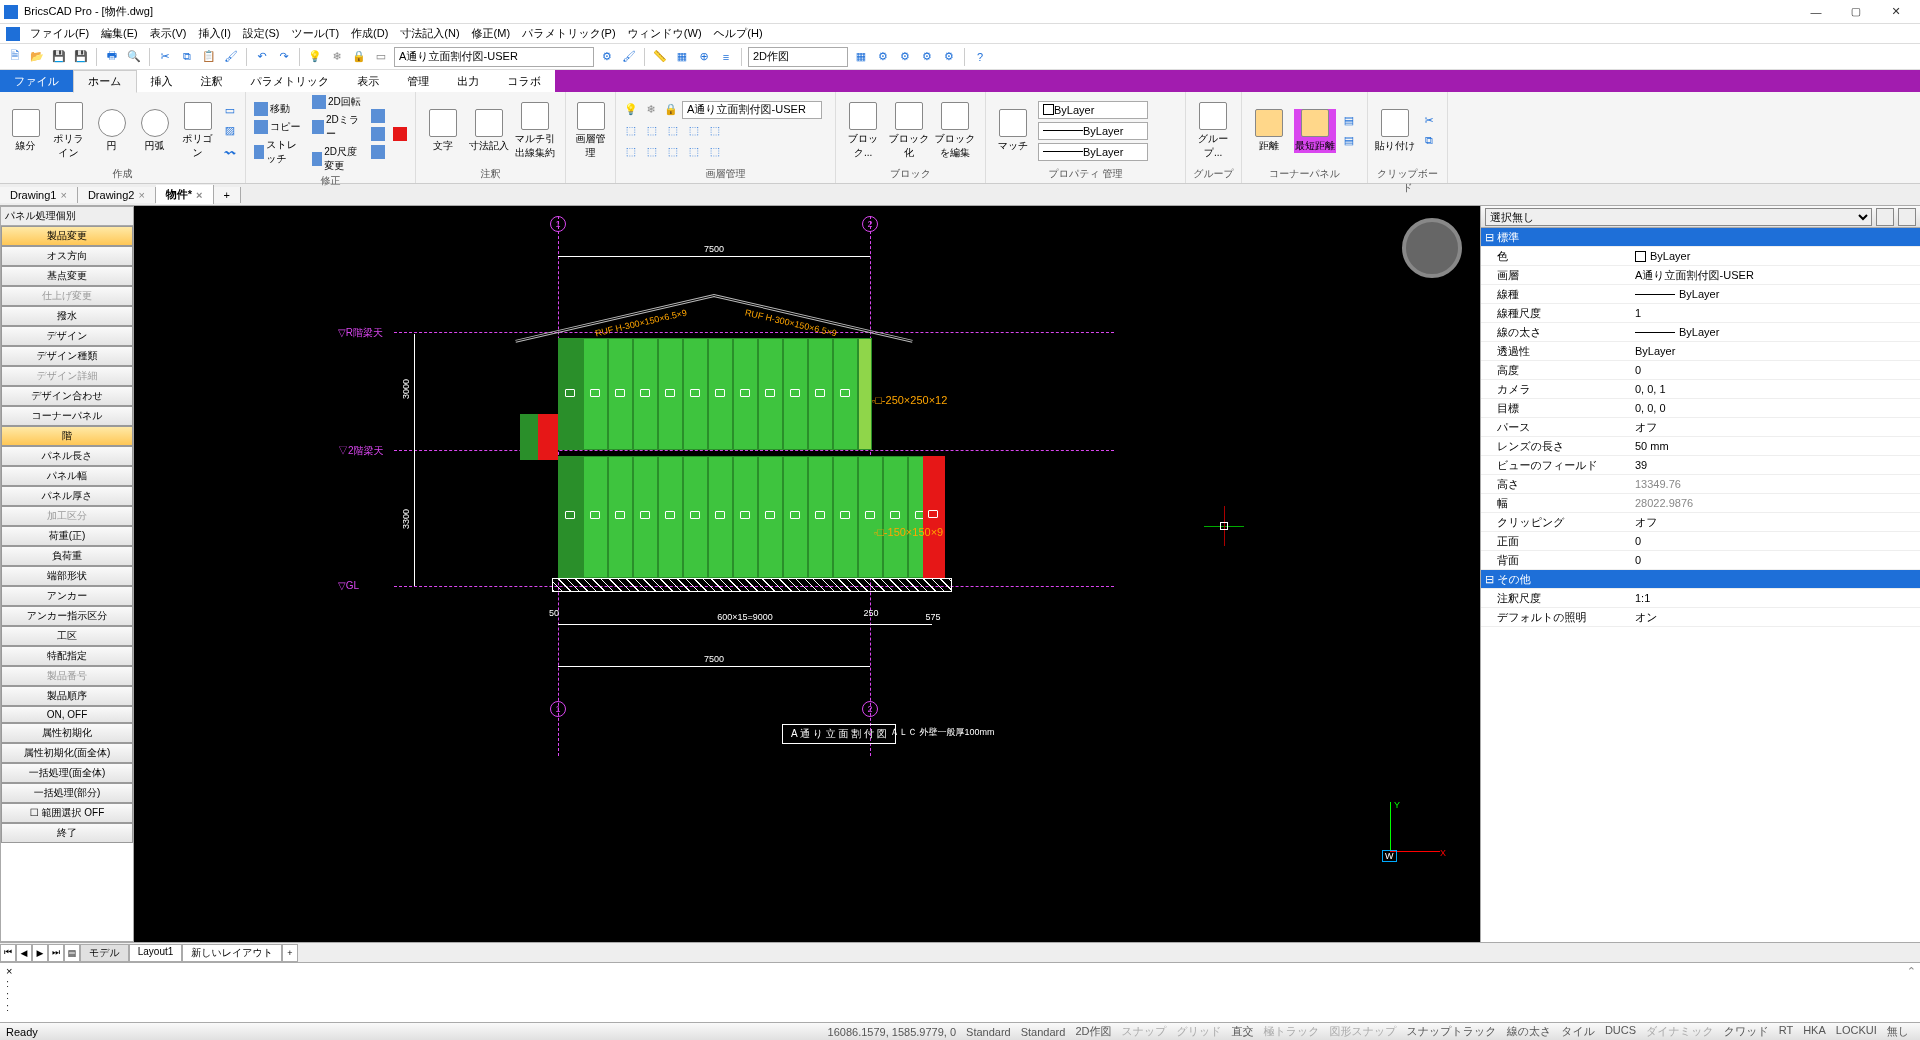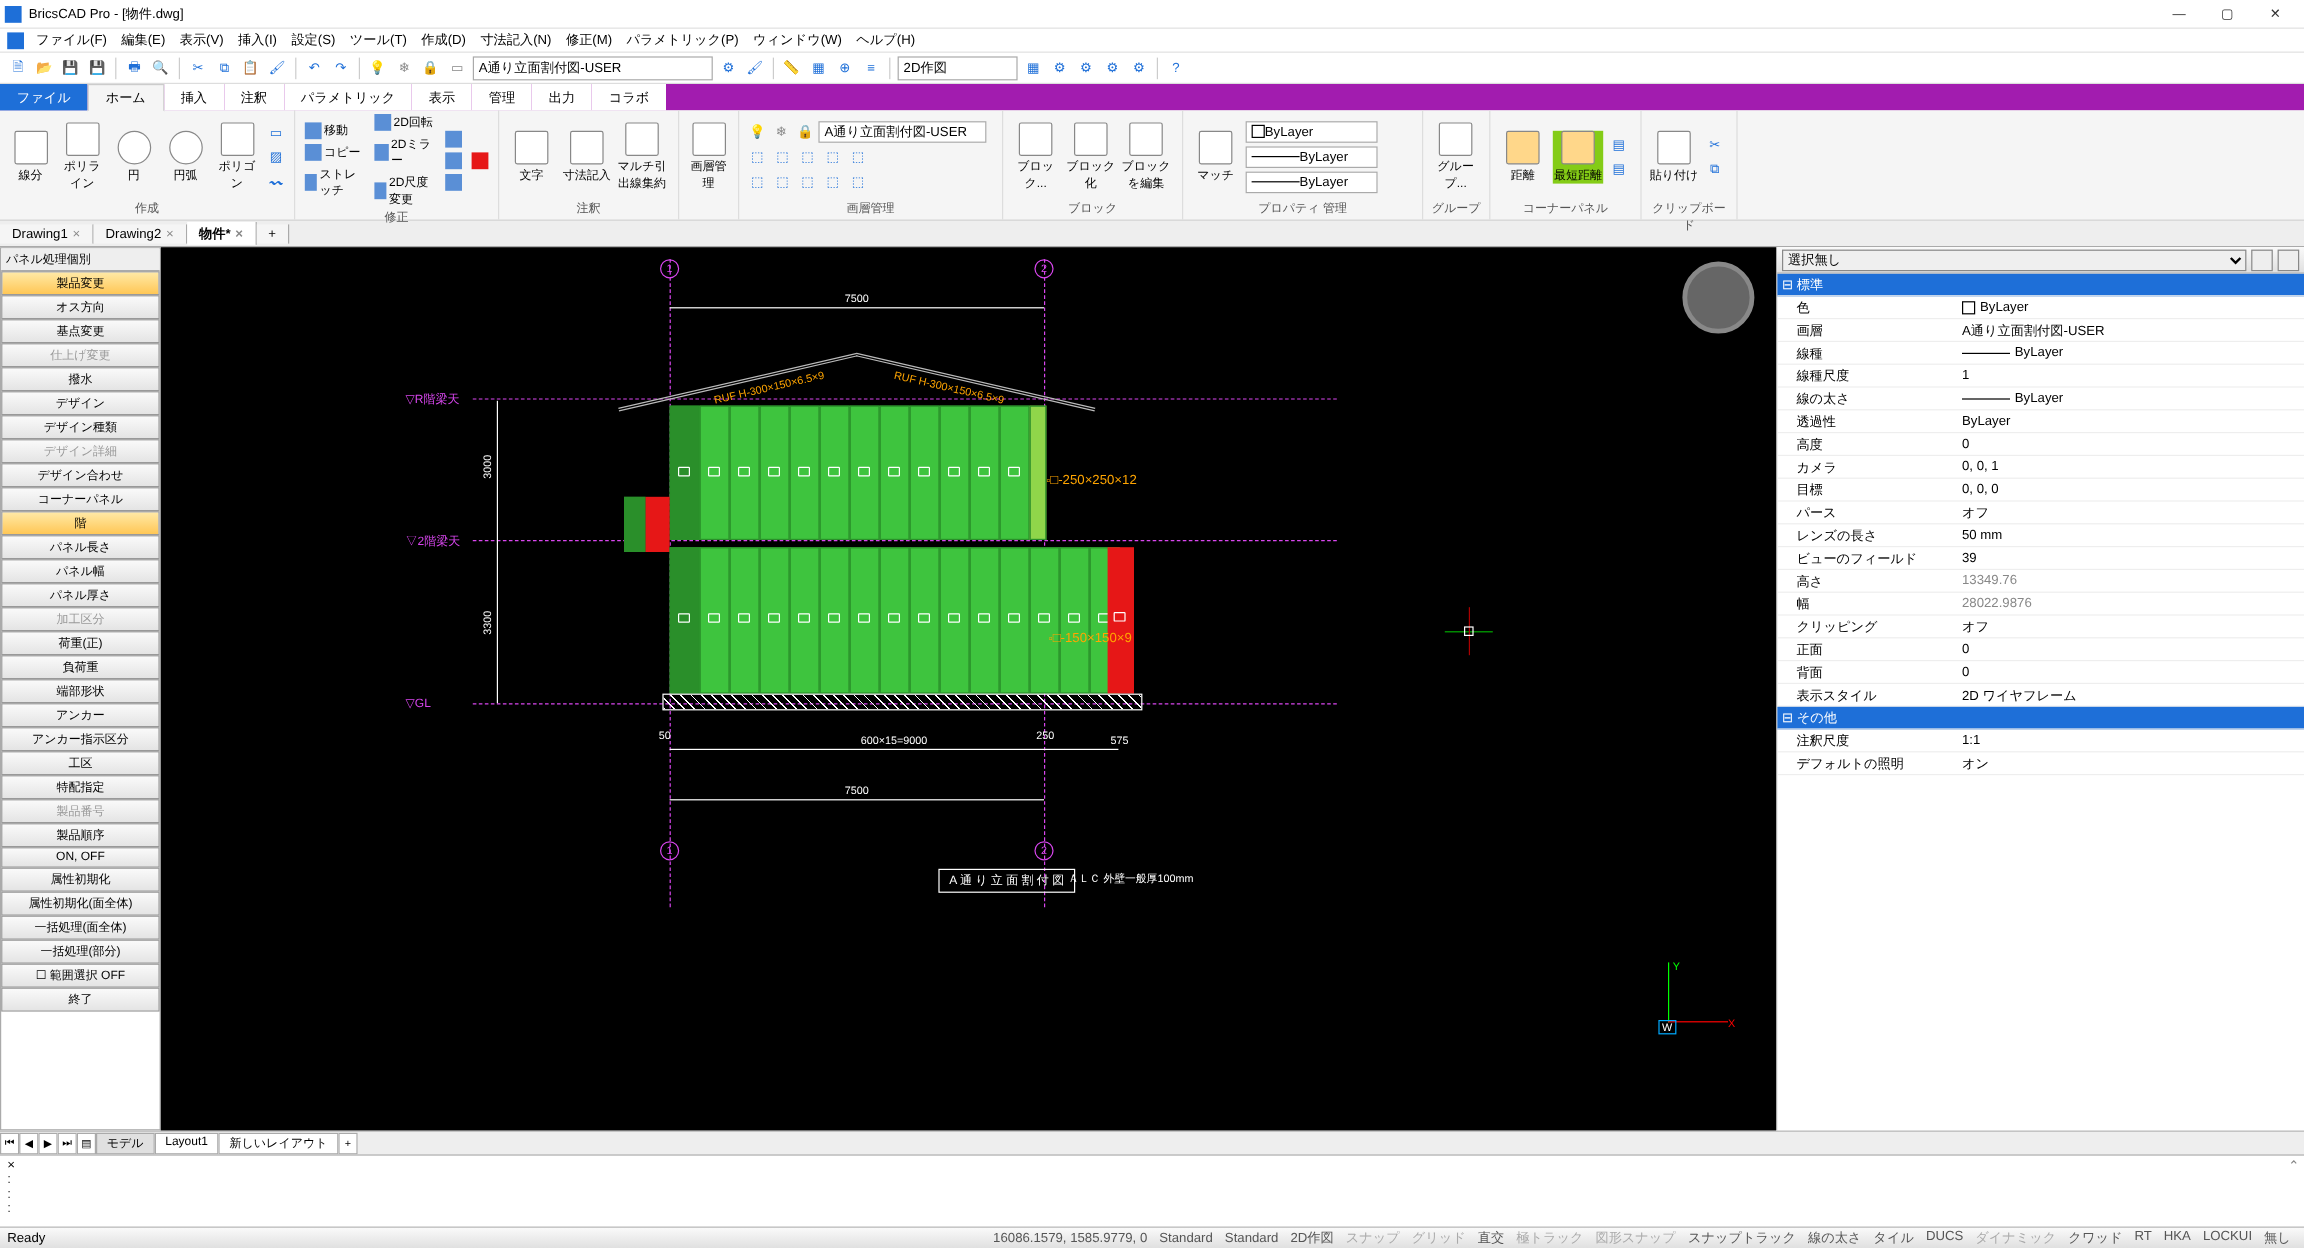--- a/index.html
+++ b/index.html
@@ -340,21 +340,21 @@
         </div>
       </div>
     <div class="label">グループ</div>
   </div>
   <div class="rgroup" style="width:126px">
     <div class="body">
       <div class="rbig">
           <div class="ico" style="background:#ffd78a"></div>
           <div class="txt">距離</div>
         </div>
-      <div class="rbig" style="background:#84cc16">
+      <div class="rbig" style="background:#d946ef">
           <div class="ico" style="background:#ffd78a"></div>
           <div class="txt">最短距離</div>
         </div>
       <div class="rcol">
           <div class="tbtn">▤</div>
           <div class="tbtn">▤</div>
         </div>
     </div>
     <div class="label">コーナーパネル</div>
   </div>
@@ -637,24 +637,20 @@
           <div class="v ">オフ</div>
         </div>
         <div class="prow">
           <div class="k">正面</div>
           <div class="v ">0</div>
         </div>
         <div class="prow">
           <div class="k">背面</div>
           <div class="v ">0</div>
         </div>
-        <div class="prow">
-          <div class="k">表示スタイル</div>
-          <div class="v ">2D ワイヤフレーム</div>
-        </div>
         <div class="prow cat">
           <div class="k">⊟ その他</div>
         </div>
         <div class="prow">
           <div class="k">注釈尺度</div>
           <div class="v ">1:1</div>
         </div>
         <div class="prow">
           <div class="k">デフォルトの照明</div>
           <div class="v ">オン</div>

